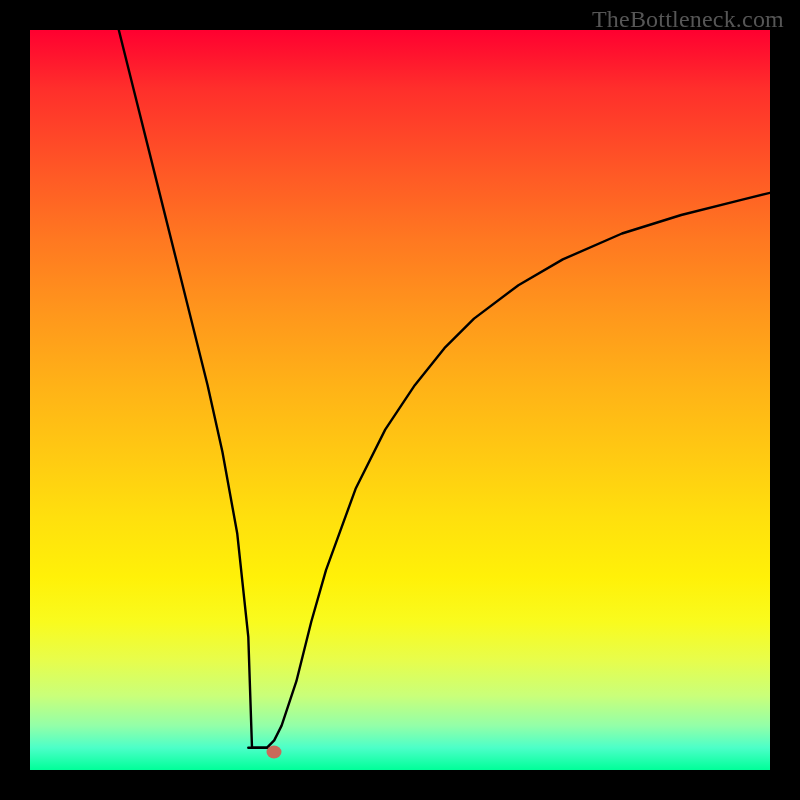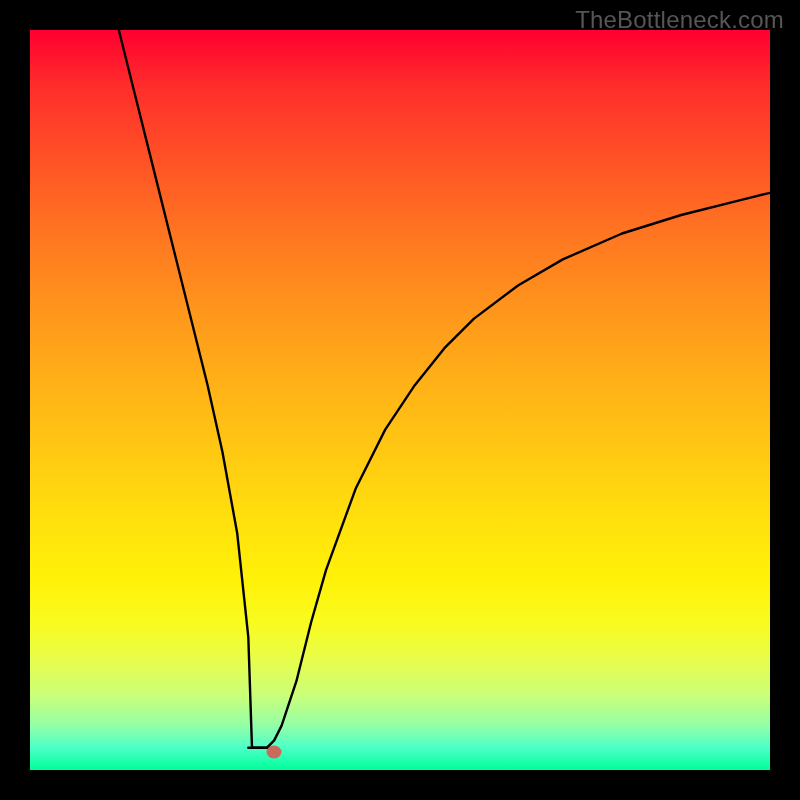--- a/index.html
+++ b/index.html
@@ -7,21 +7,21 @@
   .stage {
     position: relative;
     width: 800px;
     height: 800px;
     background: #000;
   }
   .watermark {
     position: absolute;
     top: 6px;
     right: 16px;
-    font-family: Liberation Sans, sans-serif;
+    font-family: Liberation Serif, serif;
     font-size: 24px;
     color: #565656;
     letter-spacing: 0.2px;
     z-index: 5;
   }
   .plot {
     position: absolute;
     left: 30px;
     top: 30px;
     width: 740px;

